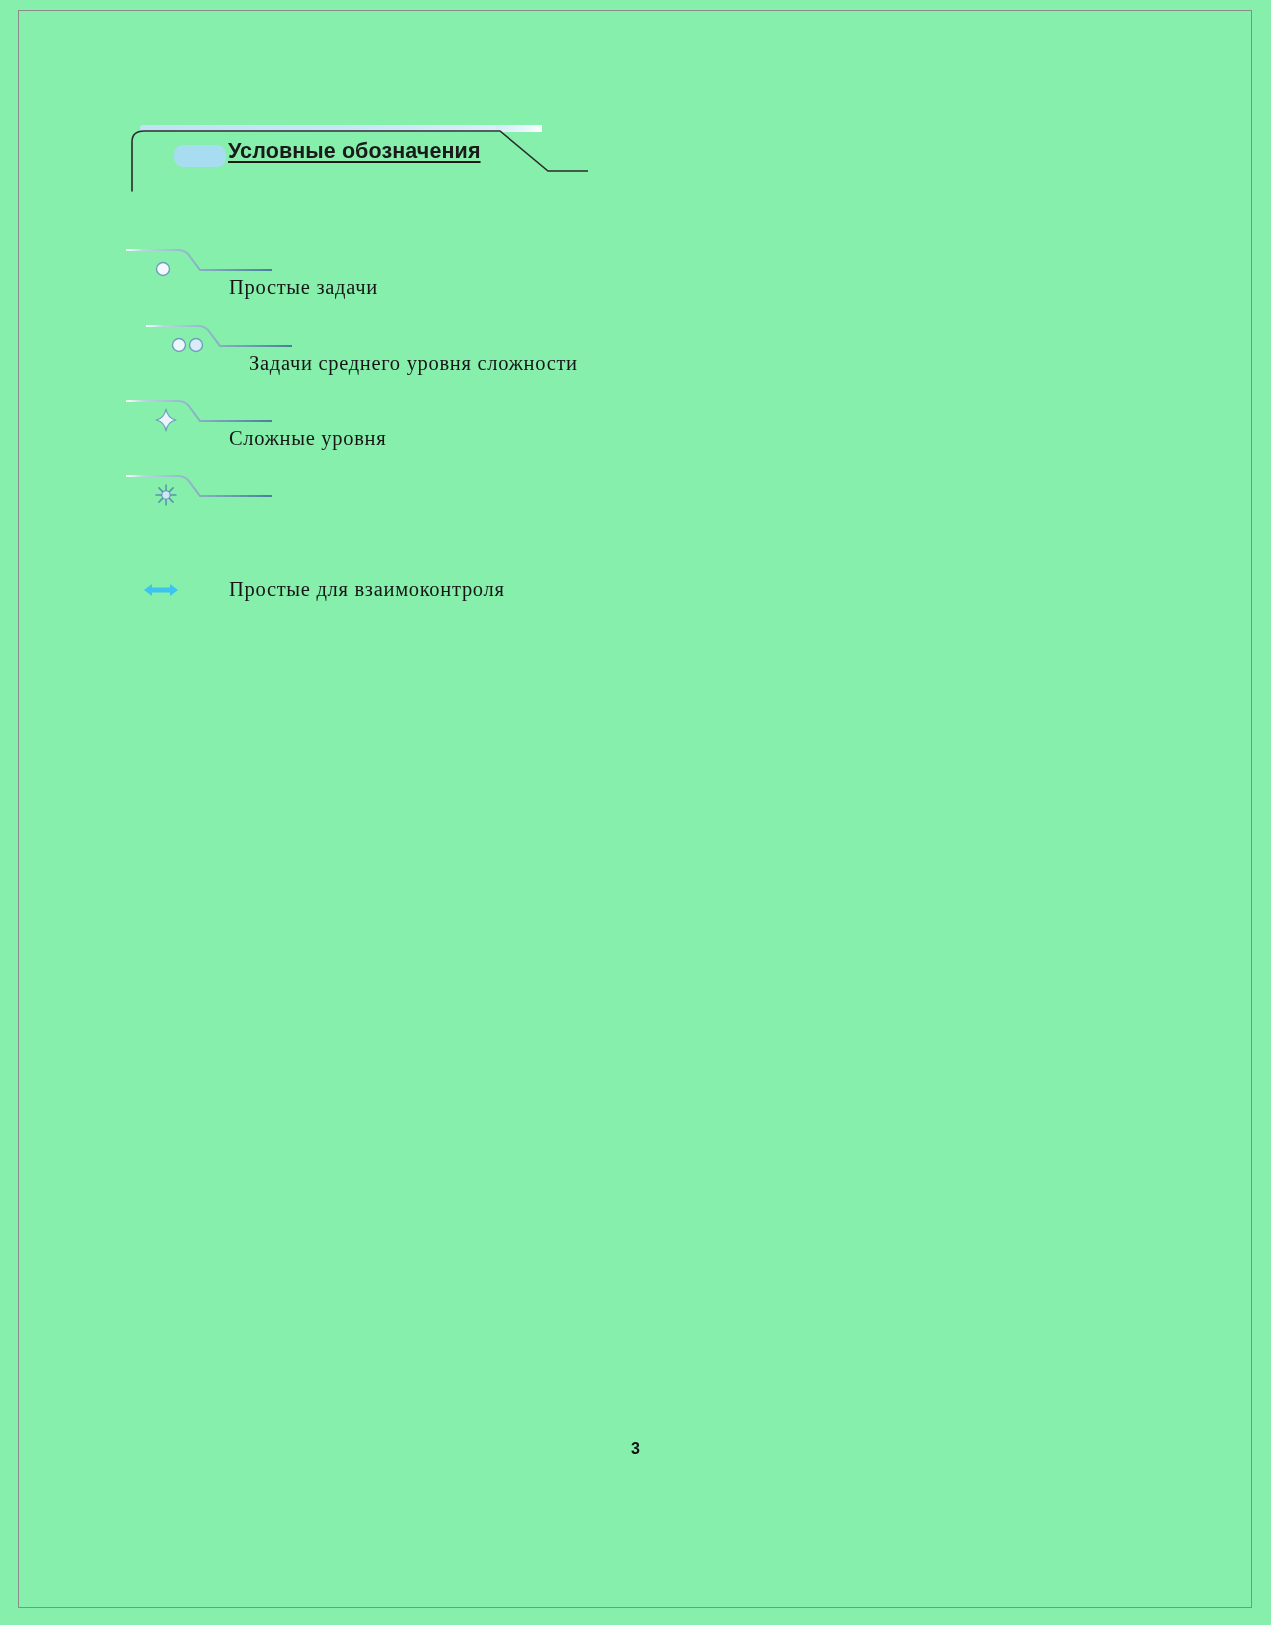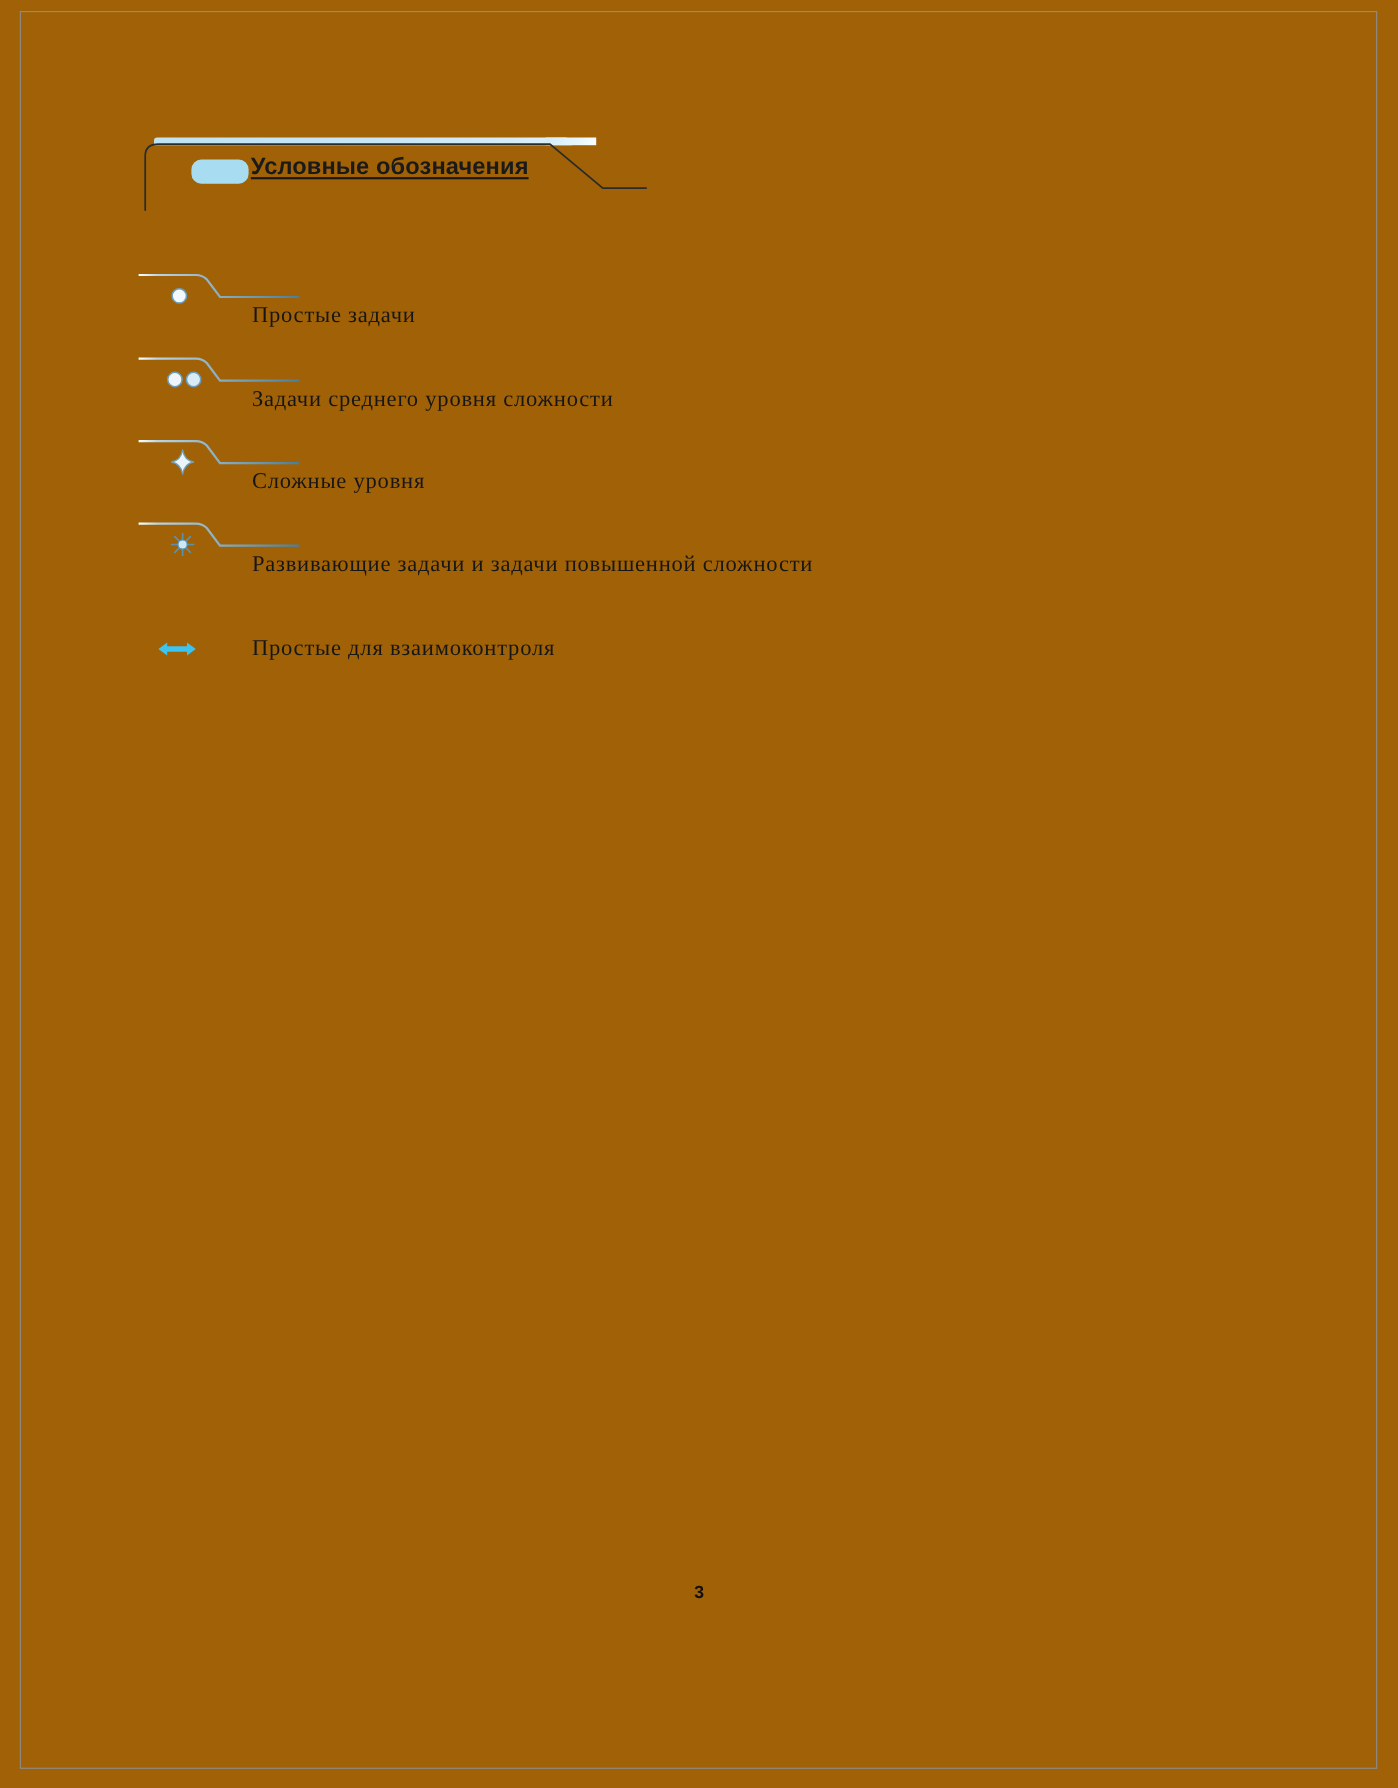--- a/index.html
+++ b/index.html
@@ -7,21 +7,21 @@
     padding: 0;
     background: #ffffff;
   }
   body {
     font-family: "Liberation Serif", serif;
   }
   .page {
     position: relative;
     width: 1271px;
     height: 1625px;
-    background: #a16207;
+    background: #86efac;
     box-sizing: border-box;
     overflow: hidden;
   }
   
   .page-frame {
     position: absolute;
     left: 18px;
     top: 10px;
     width: 1234px;
     height: 1598px;
@@ -181,21 +181,21 @@
       <path d="M 80 30 L 152 30" fill="none" stroke="url(#seg1b)" stroke-width="2"></path>
     </svg>
 
     <svg class="row-icon" viewBox="0 0 46 26" xmlns="http://www.w3.org/2000/svg">
       <circle cx="13" cy="13" r="6.5" fill="#f2f8fc" stroke="#6d9ebb" stroke-width="1.4"></circle>
     </svg>
 
     <div class="row-label">Простые задачи</div>
   </div>
 
-  <div class="legend-row" style="top:316px;">
+  <div class="legend-row" style="top:316px;margin-left:20px;">
     <svg class="row-connector" viewBox="0 0 190 46" xmlns="http://www.w3.org/2000/svg">
       <defs>
         <linearGradient id="seg2a" x1="0" y1="0" x2="1" y2="0">
           <stop offset="0" stop-color="#ffffff"></stop>
           <stop offset="0.12" stop-color="#b9d3e2"></stop>
           <stop offset="1" stop-color="#4a7e9c"></stop>
         </linearGradient>
         <linearGradient id="seg2b" x1="0" y1="0" x2="1" y2="0">
           <stop offset="0" stop-color="#8fb6cb"></stop>
           <stop offset="1" stop-color="#ffffff"></stop>
@@ -257,21 +257,20 @@
     <svg class="row-icon" viewBox="0 0 46 26" xmlns="http://www.w3.org/2000/svg">
       <g stroke="#5b91ae" stroke-width="1.5" stroke-linecap="round">
         <line x1="16" y1="3" x2="16" y2="23"></line>
         <line x1="6" y1="13" x2="26" y2="13"></line>
         <line x1="8.9" y1="5.9" x2="23.1" y2="20.1"></line>
         <line x1="23.1" y1="5.9" x2="8.9" y2="20.1"></line>
       </g>
       <circle cx="16" cy="13" r="4.2" fill="#cfe7f3" stroke="#5b91ae" stroke-width="1.1"></circle>
     </svg>
 
-    <div class="row-label">Развивающие задачи и задачи повышенной сложности</div>
   </div>
 
   <div class="legend-row plain" style="top:570px;">
     <svg class="arrow-icon" viewBox="0 0 36 20" xmlns="http://www.w3.org/2000/svg">
       <path d="M 1 10 L 9 4 L 9 7.6 L 27 7.6 L 27 4 L 35 10 L 27 16 L 27 12.4 L 9 12.4 L 9 16 Z" fill="#3cc3f0"></path>
     </svg>
     <div class="row-label">Простые для взаимоконтроля</div>
   </div>
 
   <div class="page-number">3</div>

